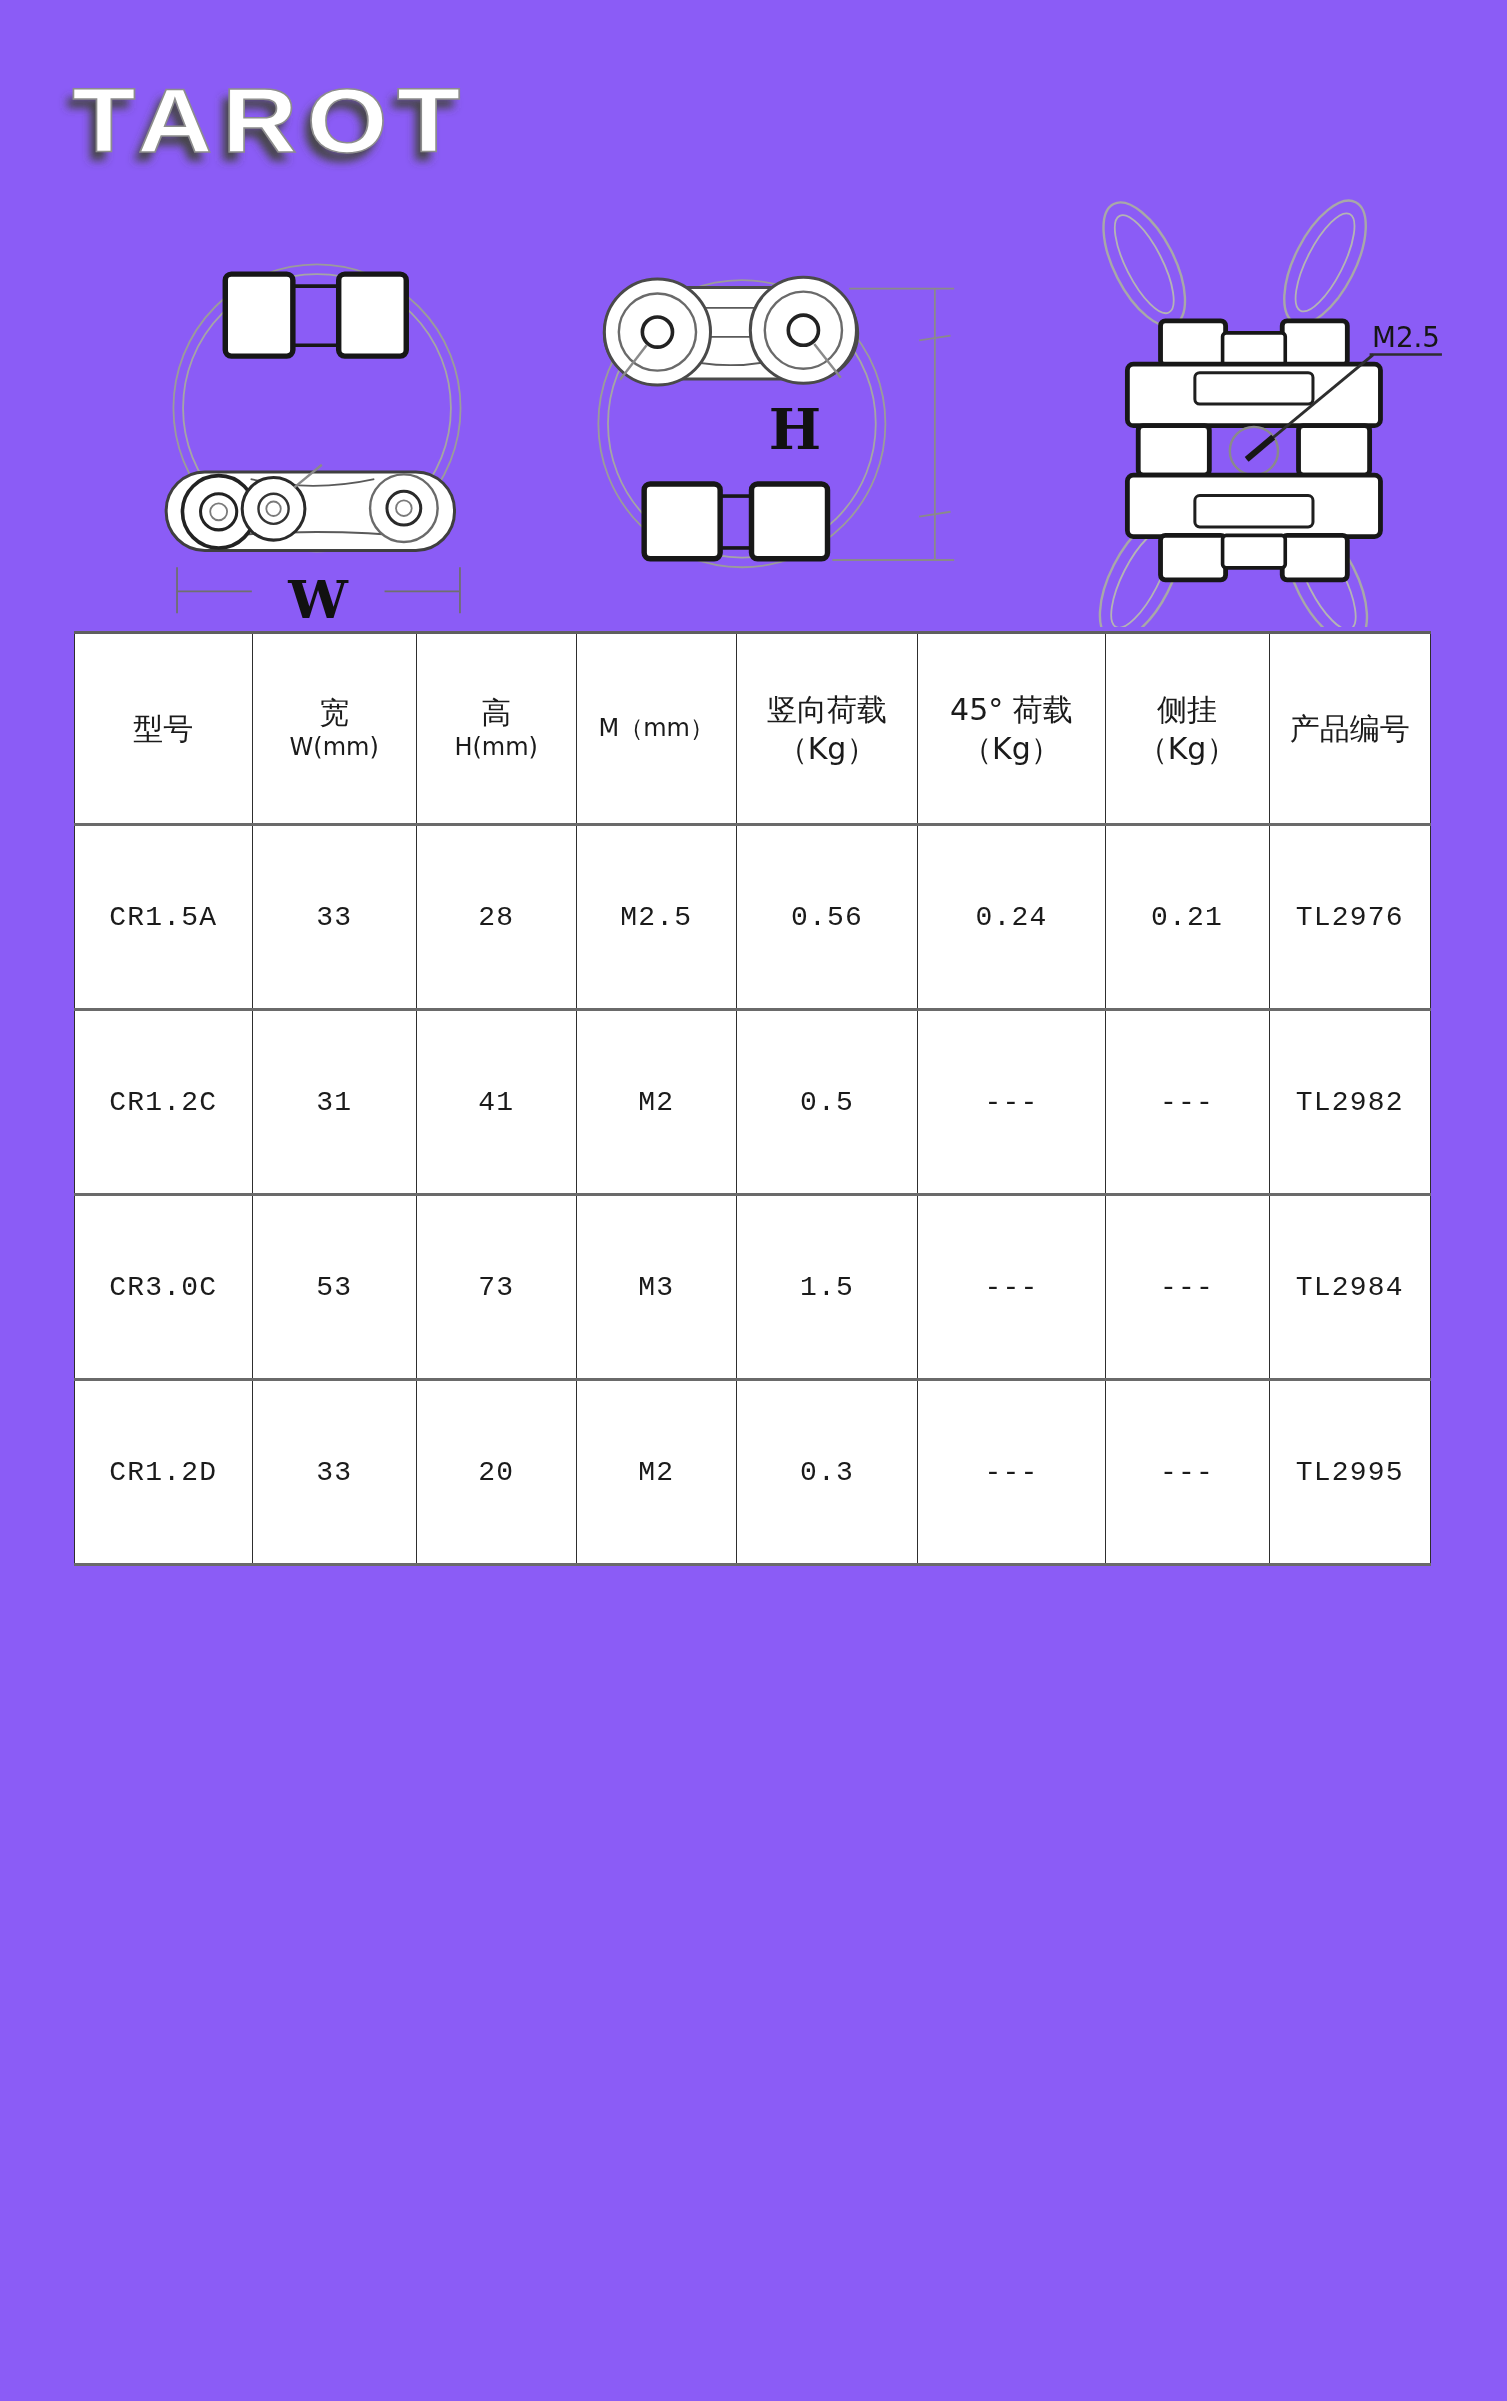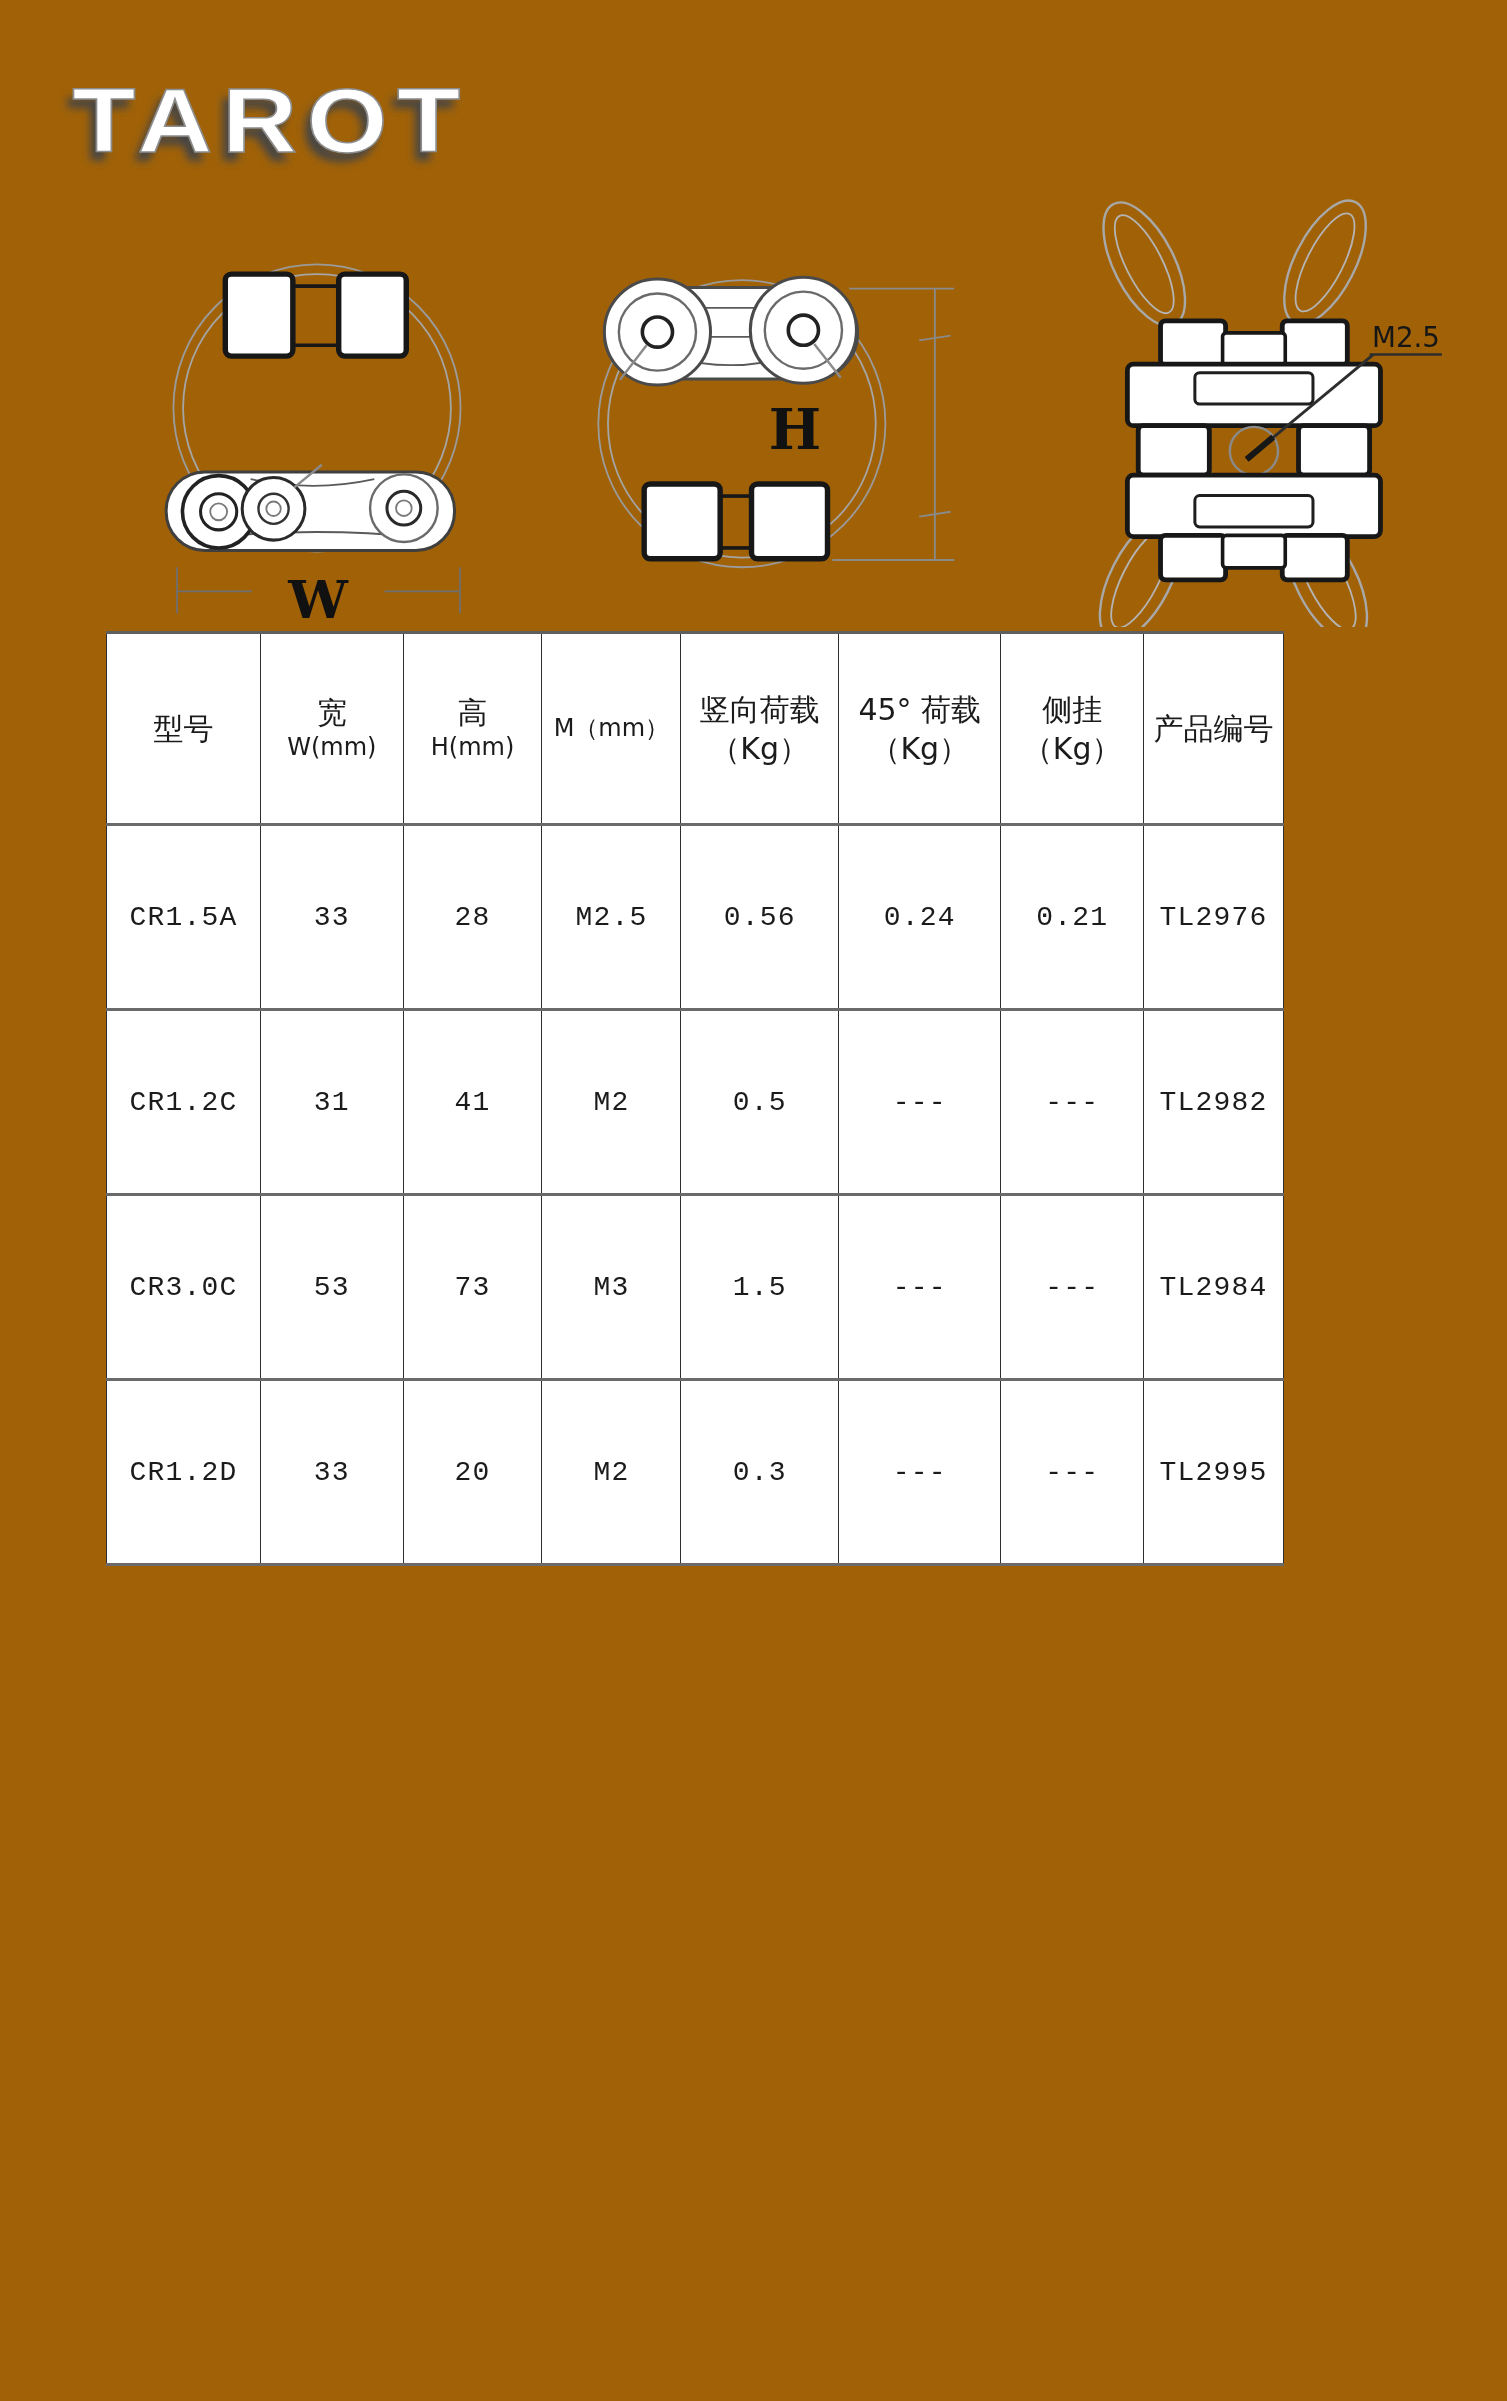--- a/index.html
+++ b/index.html
@@ -1,20 +1,20 @@
 <!DOCTYPE html>
 <html style="font-size:9.6px"><head>
 <meta charset="utf-8">
 <style>
   html,body{margin:0;padding:0;background:#ffffff;}
-  #canvas{position:relative;width:1508px;height:2401px;background:#a16207;overflow:hidden;
+  #canvas{position:relative;width:1508px;height:2401px;background:#8b5cf6;overflow:hidden;
           font-family:"Liberation Sans",sans-serif;}
   .abs{position:absolute;}
   
-  #spec-table{position:absolute;left:106px;top:631px;width:1178px;border-collapse:collapse;
+  #spec-table{position:absolute;left:74px;top:631px;width:1357px;border-collapse:collapse;
               table-layout:fixed;background:#fff;border-top:3.6px solid #5f5f5f;border-bottom:3.6px solid #5f5f5f;
               border-left:1.8px solid #2e2e2e;border-right:1.8px solid #2e2e2e;}
   #spec-table th,#spec-table td{border-left:1.8px solid #2e2e2e;text-align:center;vertical-align:middle;
               padding:0;font-weight:normal;color:#1b1b1b;}
   #spec-table th:first-child,#spec-table td:first-child{border-left:none;}
   #spec-table tr{border-bottom:3.6px solid #6a6a6a;}
   #spec-table thead tr{height:192px;}
   #spec-table tbody tr{height:185px;}
   .h1{font-size:30px;line-height:1.3;font-family:"DejaVu Sans","Liberation Sans",sans-serif;}
   .h2{font-size:24px;line-height:1.3;font-family:"DejaVu Sans","Liberation Sans",sans-serif;}

